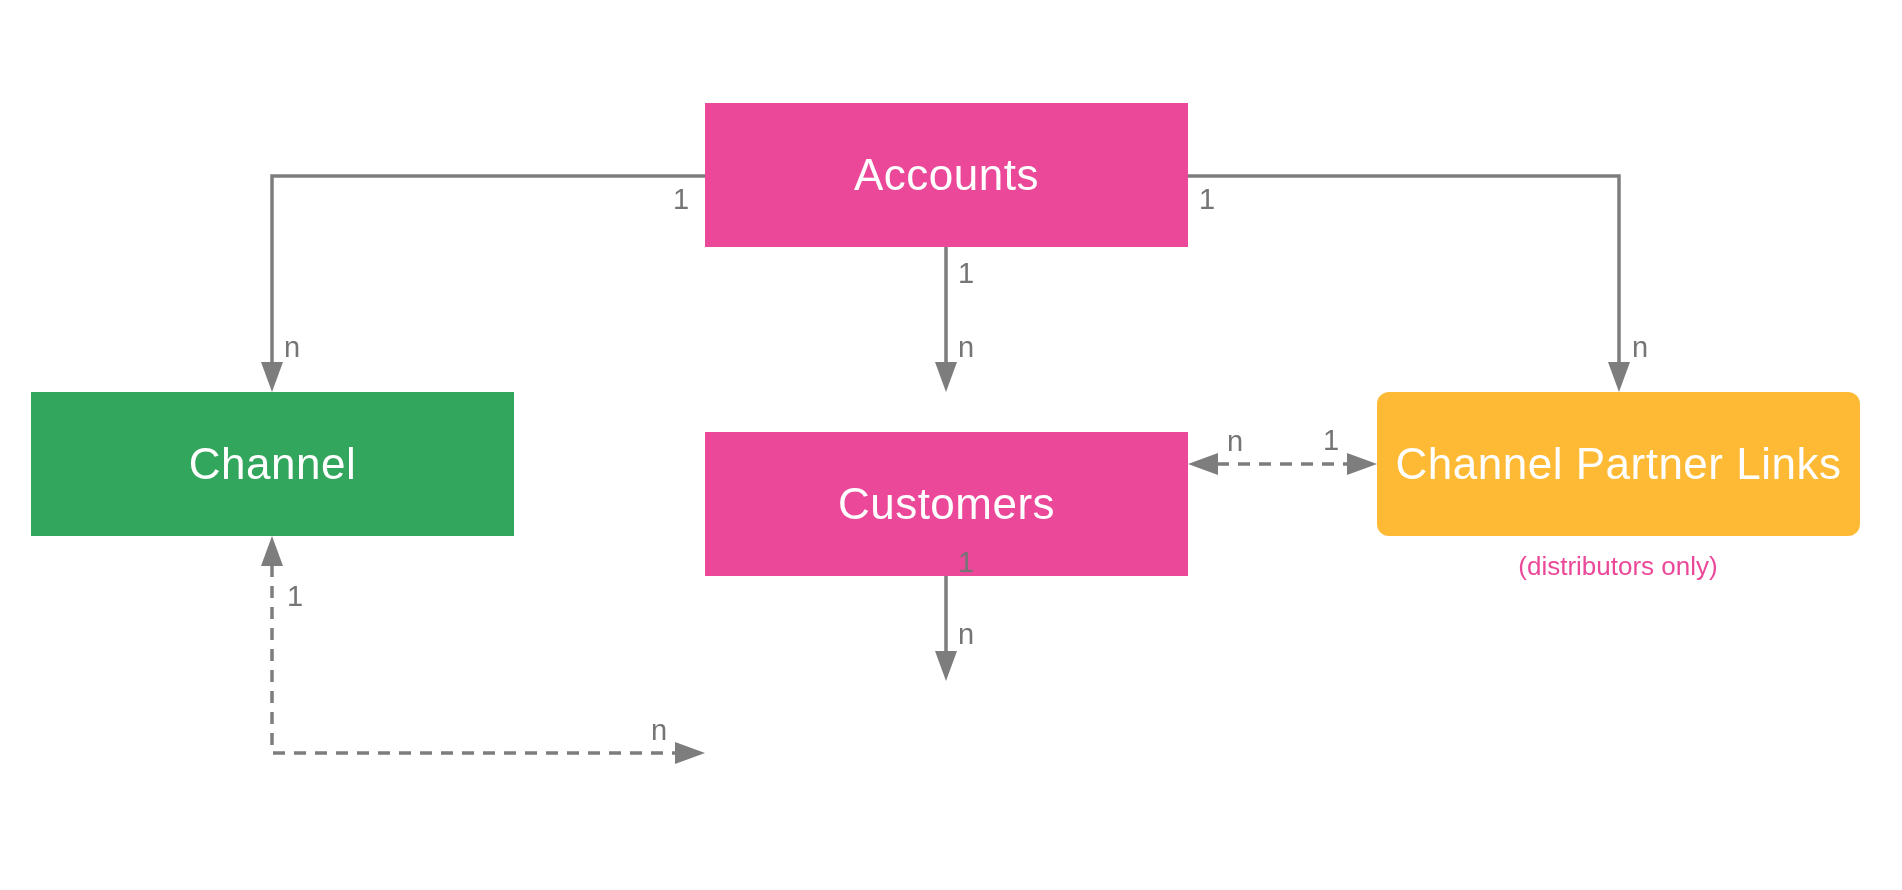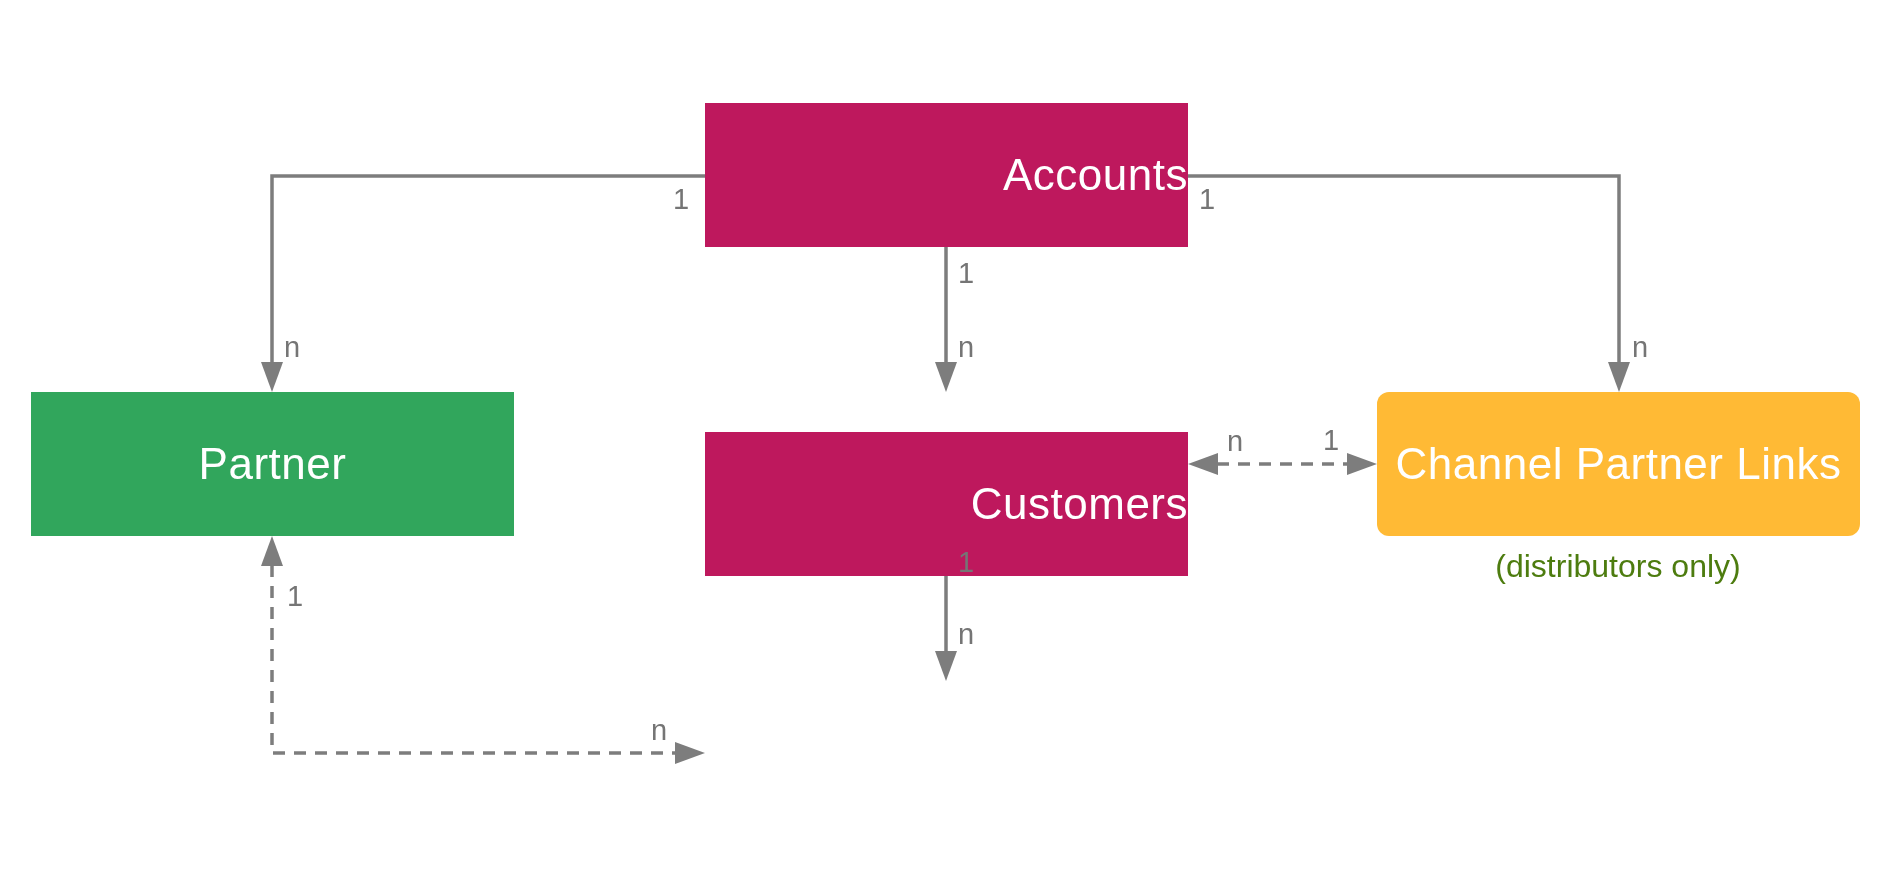--- a/index.html
+++ b/index.html
@@ -40,42 +40,42 @@
     height: 144px;
     display: flex;
     align-items: center;
     justify-content: center;
     color: #ffffff;
     font-size: 44px;
     font-weight: 400;
     white-space: nowrap;
     letter-spacing: 0.5px;
   }
-  .node-blue   { background: #be185d; justify-content: flex-end; }
+  .node-blue   { background: #ec4899; }
   .node-green  { background: #31a65c; }
   .node-yellow { background: #ffba35; }
   .node-accounts      { left: 705px;  top: 103px; }
   .node-offers        { left: 31px;   top: 392px; }
   .node-customers     { left: 705px;  top: 392px; margin-top: 40px; }
   .node-cpl           { left: 1377px; top: 392px; border-radius: 12px; }
   .node-entitlements  { left: 705px;  top: 681px; }
   .mult-label {
     position: absolute;
     color: #757575;
     font-size: 29px;
     transform: translate(-50%, -50%);
     white-space: nowrap;
   }
   .node-caption {
     position: absolute;
     left: 1618px;
     top: 566px;
     transform: translate(-50%, -50%);
-    color: #4d7c0f;
-    font-size: 32px;
+    color: #ec4899;
+    font-size: 26px;
     white-space: nowrap;
   }
 </style>
 </head>
 <body>
 
 <div class="stage">
 
   <svg class="edges-svg" viewBox="0 0 1902 890" xmlns="http://www.w3.org/2000/svg">
 
@@ -98,21 +98,21 @@
     <polyline class="edge-line dashed" points="272,565 272,753 676,753"></polyline>
     <polygon class="arrowhead" points="261,566 283,566 272,536"></polygon>
     <polygon class="arrowhead" points="675,742 675,764 705,753"></polygon>
   </svg>
 
   <div class="node node-blue node-accounts">
     <span>Accounts</span>
   </div>
 
   <div class="node node-green node-offers">
-    <span>Partner</span>
+    <span>Channel</span>
   </div>
 
   <div class="node node-blue node-customers">
     <span>Customers</span>
   </div>
 
   <div class="node node-yellow node-cpl">
     <span>Channel Partner Links</span>
   </div>
 

